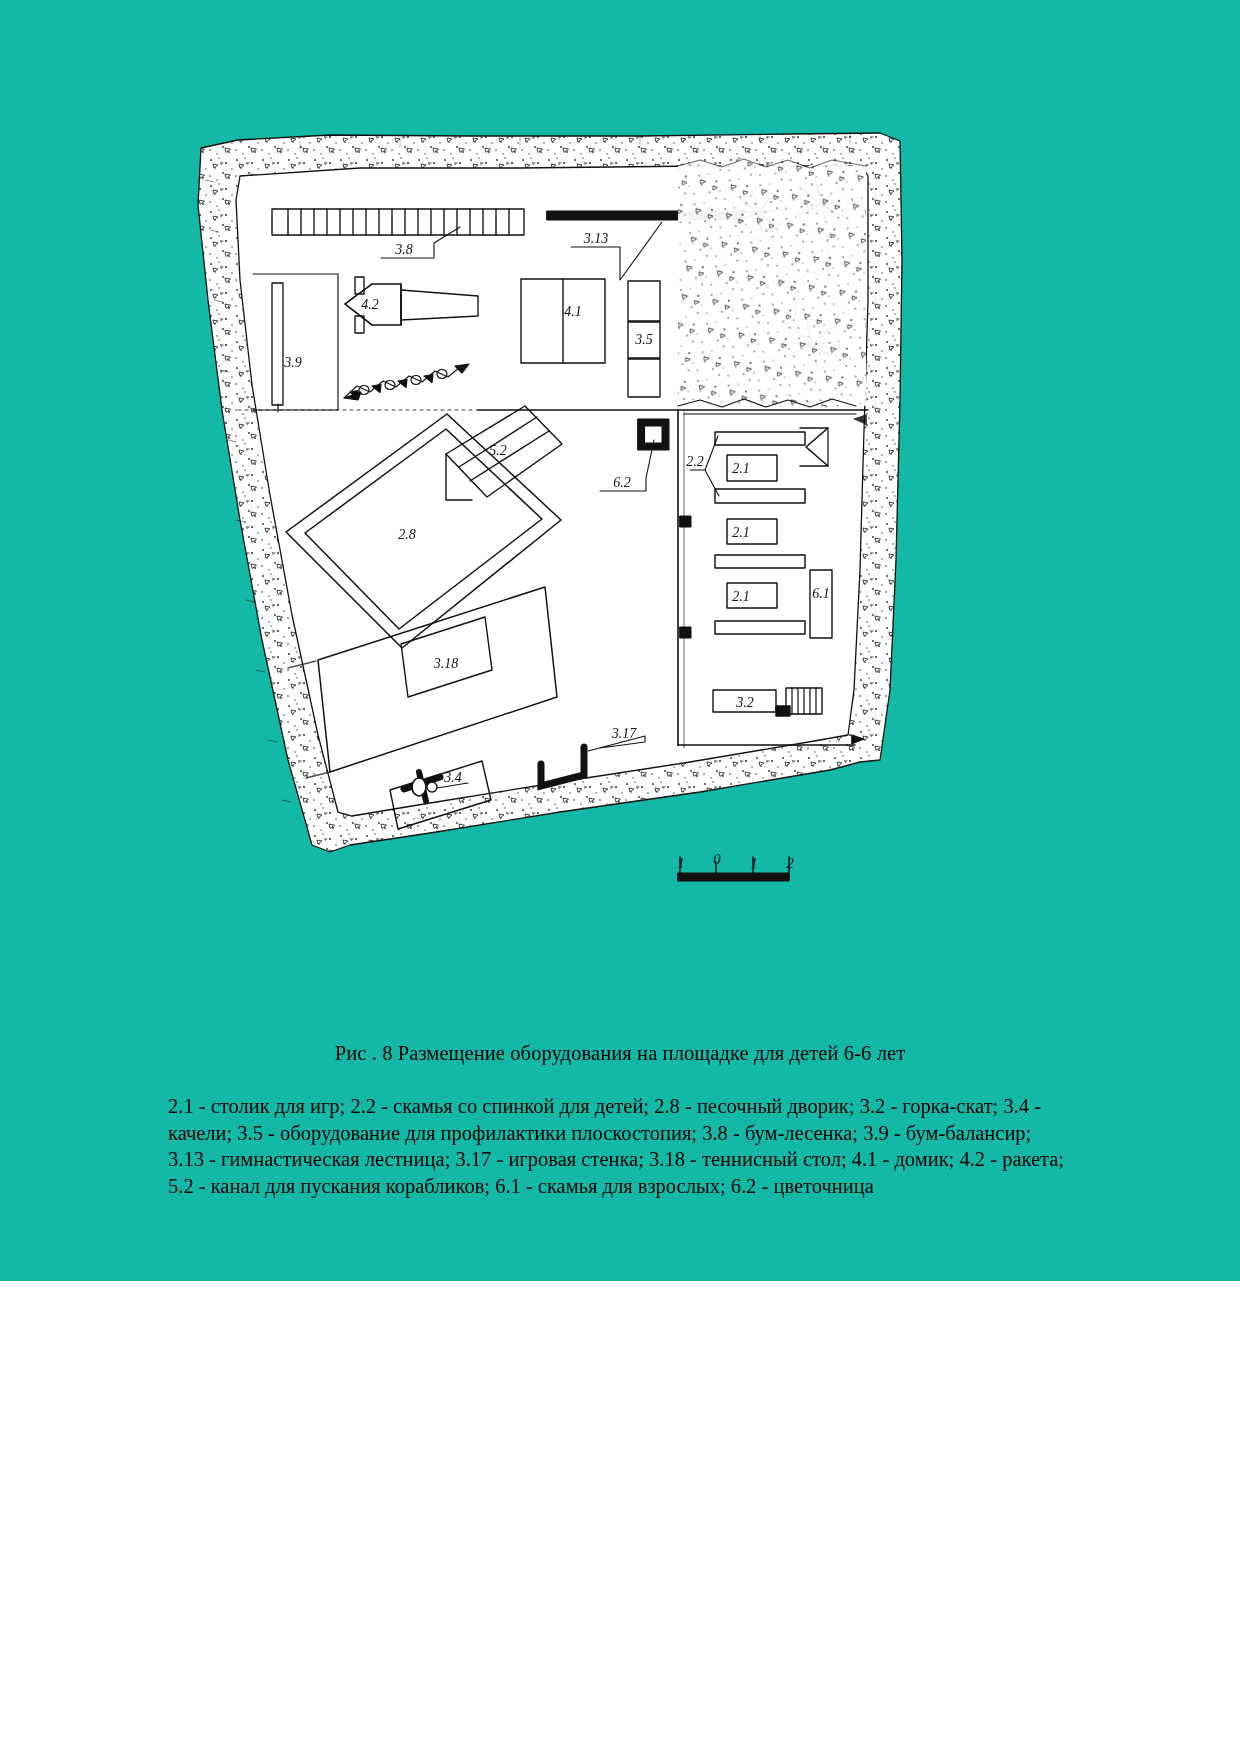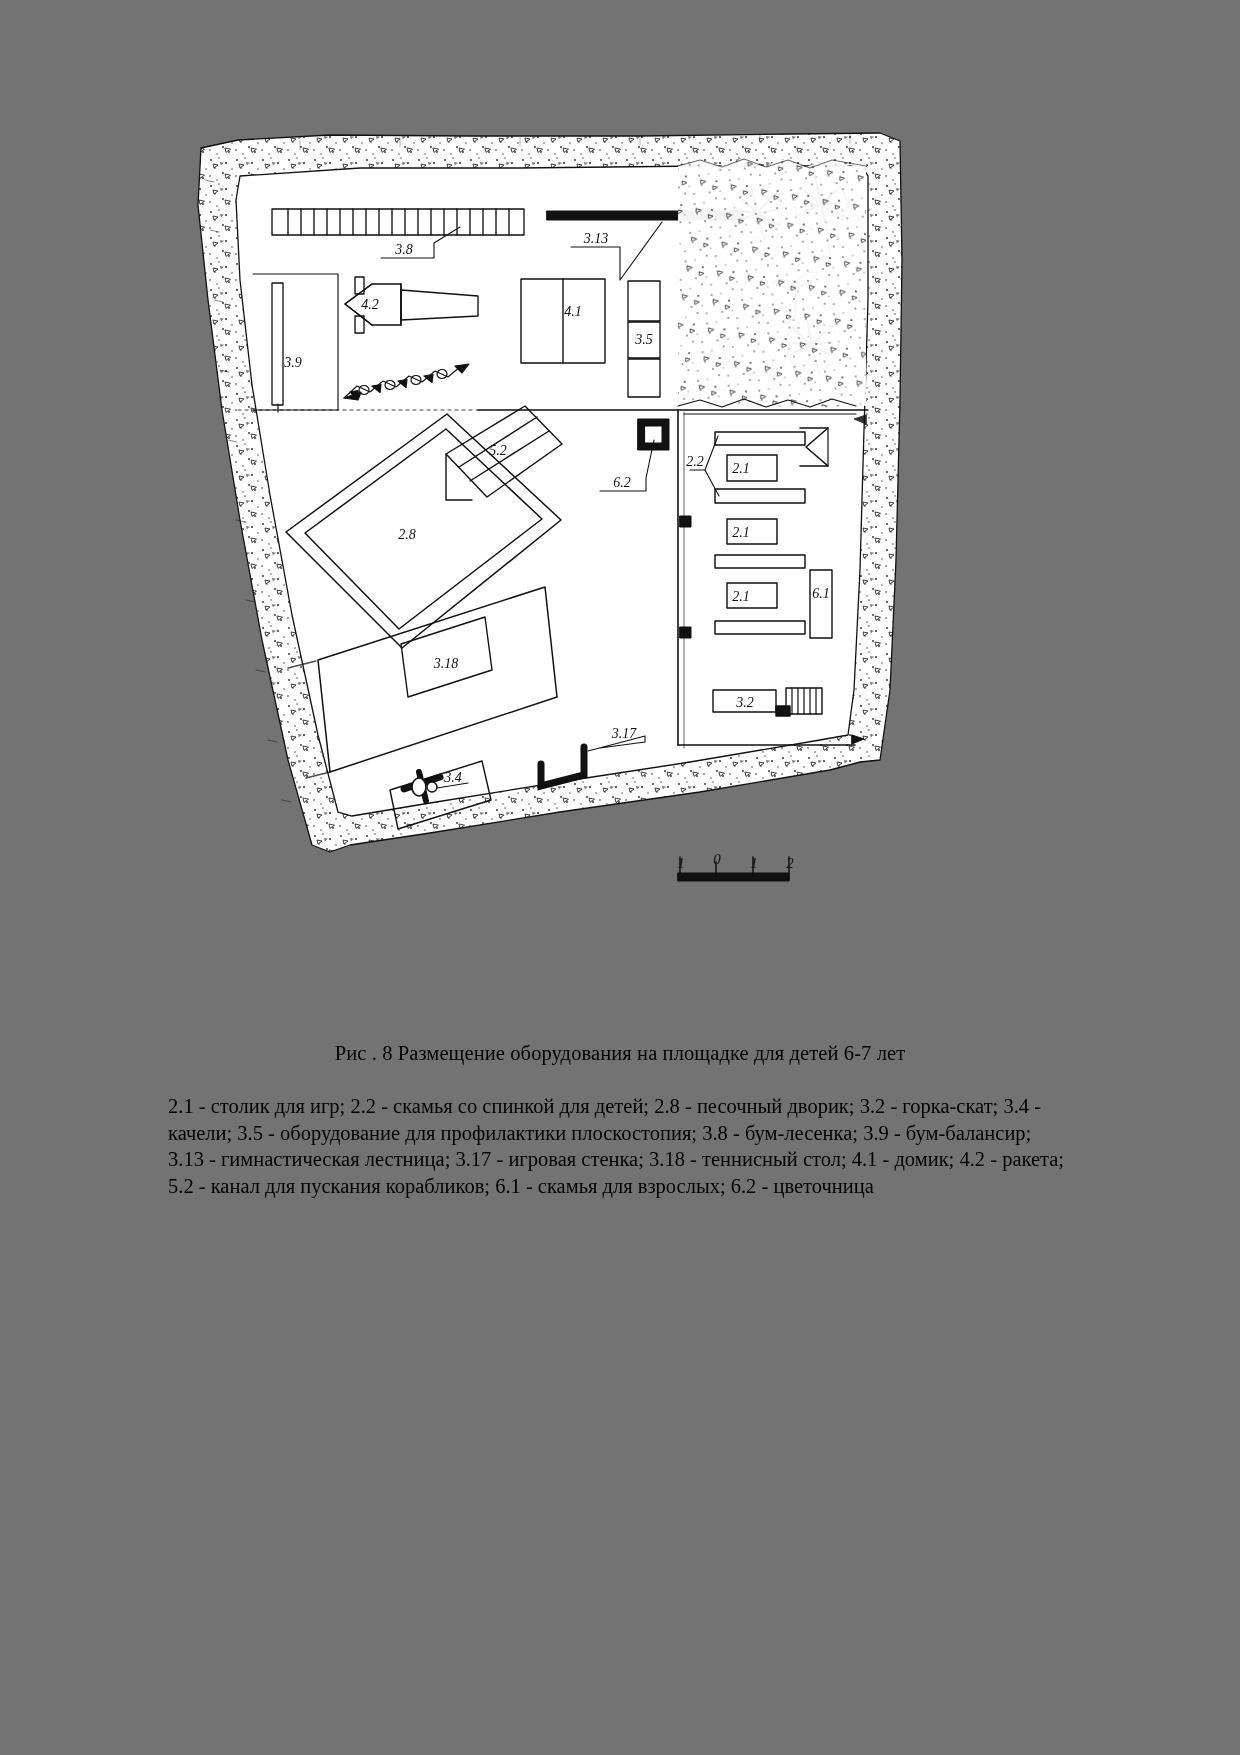--- a/index.html
+++ b/index.html
@@ -4,21 +4,21 @@
 <title>Рис. 8</title>
 <style>
   html,body{margin:0;padding:0;background:#ffffff;}
   body{
     width:1240px;height:1755px;
     font-family:"Liberation Serif", serif;
     color:#000;
     position:relative;
     overflow:hidden;
   }
-  #page{position:relative;width:1240px;height:1755px;background:#737373;}
+  #page{position:relative;width:1240px;height:1281px;background:#14b8a6;}
 
   
   #plan{position:absolute;left:0;top:0;width:1240px;height:930px;}
   #plan svg{display:block;}
 
   
   .caption{
     position:absolute;left:0;right:0;top:1042px;
     text-align:center;
     font-size:20.5px;
@@ -338,19 +338,19 @@
           <text x="681" y="868">1</text>
           <text x="717" y="864">0</text>
           <text x="754" y="868">1</text>
           <text x="790" y="868">2</text>
         </g>
 
       </g>
     </svg>
   </div>
 
-  <div class="caption">Рис . 8 Размещение оборудования на площадке для детей 6-7 лет</div>
+  <div class="caption">Рис . 8 Размещение оборудования на площадке для детей 6-6 лет</div>
 
   <div class="legend">
     <span>2.1 - столик для игр; 2.2 - скамья со спинкой  для детей; 2.8 - песочный дворик; 3.2 - горка-скат; 3.4 - качели; 3.5 - оборудование для профилактики плоскостопия; 3.8 - бум-лесенка; 3.9 - бум-балансир; 3.13 - гимнастическая лестница; 3.17 - игровая стенка; 3.18 - теннисный стол; 4.1 - домик; 4.2 - ракета; 5.2 - канал для пускания корабликов; 6.1 - скамья для взрослых; 6.2 - цветочница</span>
   </div>
 
 </div>
 
 </body></html>

